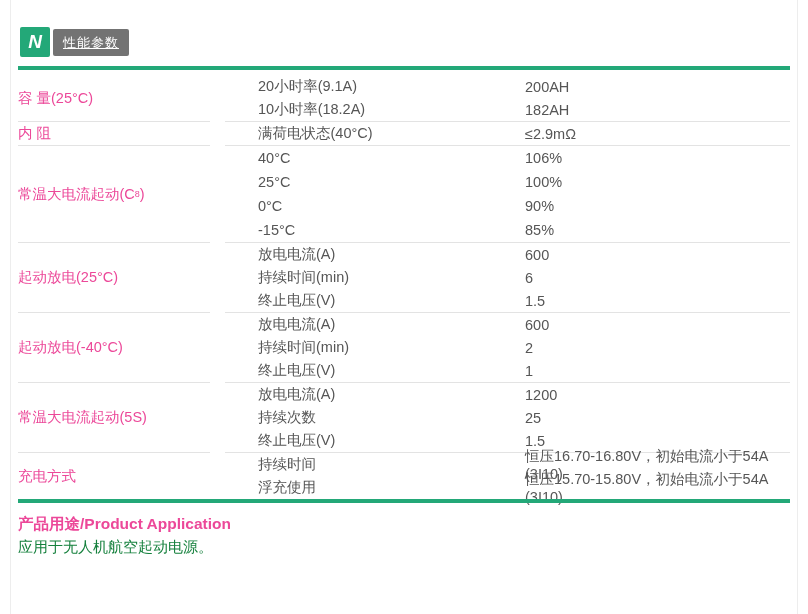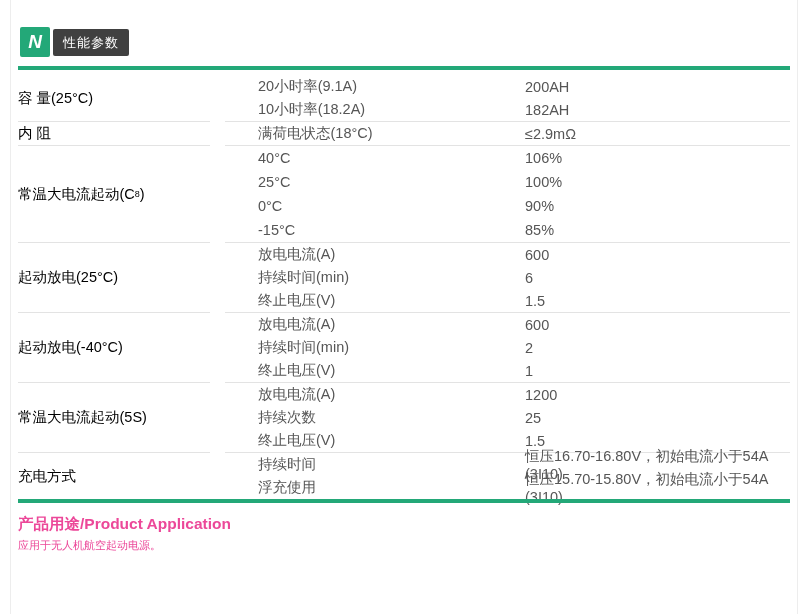--- a/index.html
+++ b/index.html
@@ -6,44 +6,44 @@
   body { font-family:"Liberation Sans","DejaVu Sans",sans-serif; background:#ffffff; }
   .page { position:relative; width:808px; height:614px; background:#ffffff; overflow:hidden; }
   .edge { position:absolute; top:0; bottom:0; width:1px; background:#ededed; }
   .edge-l { left:10px; }
   .edge-r { right:10px; }
 
   .header { position:absolute; left:20px; top:27px; display:flex; align-items:center; }
   .logo { width:30px; height:30px; background:#23a878; border-radius:2px;
           display:flex; align-items:center; justify-content:center;
           color:#ffffff; font-weight:bold; font-style:italic; font-size:19px; }
-  .badge { margin-left:3px; background:#404040; color:#ffffff; font-size:13px;
-           letter-spacing:1px; padding:5px 10px 4px; border-radius:2px; }
+  .badge { margin-left:3px; background:#737373; color:#ffffff; font-size:13px;
+           letter-spacing:1px; padding:5px 10px 4px; border-radius:2px;text-decoration:underline; }
 
   .rule { position:absolute; left:18px; right:18px; height:4px; background:#23a878; }
   .rule-top { top:66px; }
   .rule-bottom { top:499px; }
 
   .spec-table { position:absolute; left:18px; right:18px; top:75px; }
   .sec { display:flex; }
-  .sec-label { width:240px; color:#000000; font-size:14.5px; display:flex; align-items:center; }
+  .sec-label { width:240px; color:#ec4899; font-size:14.5px; display:flex; align-items:center; }
   .sub { font-size:9px; vertical-align:-4px; }
   .rows { flex:1; display:flex; flex-direction:column; }
   .row { display:flex; height:23px; align-items:center; font-size:14.5px; color:#565656; }
   .row.tall { height:24px;justify-content:space-between; }
   .param { width:267px; }
   .value { flex:1; }
 
   .divider { display:flex; height:1px; }
   .divider .seg1 { width:192px; background:#e3e3e3; }
   .divider .gapx { width:15px; }
   .divider .seg2 { flex:1; background:#e3e3e3; }
 
   .app-title { position:absolute; left:18px; top:514px; color:#ec4899; font-size:15.5px; font-weight:600; }
-  .app-desc  { position:absolute; left:18px; top:538px; color:#ec4899; font-size:11px; }
+  .app-desc  { position:absolute; left:18px; top:538px; color:#15803d; font-size:15px; }
 </style>
 </head>
 <body>
 
 <div class="page">
   <div class="edge edge-l"></div>
   <div class="edge edge-r"></div>
 
   <div class="header">
     <div class="logo">N</div>
@@ -70,21 +70,21 @@
     <div class="divider">
         <span class="seg1"></span>
         <span class="gapx"></span>
         <span class="seg2"></span>
       </div>
 
     <div class="sec">
       <div class="sec-label">内 阻</div>
       <div class="rows">
         <div class="row">
-          <div class="param">满荷电状态(18°C)</div>
+          <div class="param">满荷电状态(40°C)</div>
           <div class="value">≤2.9mΩ</div>
         </div>
       </div>
     </div>
     <div class="divider">
         <span class="seg1"></span>
         <span class="gapx"></span>
         <span class="seg2"></span>
       </div>
 

